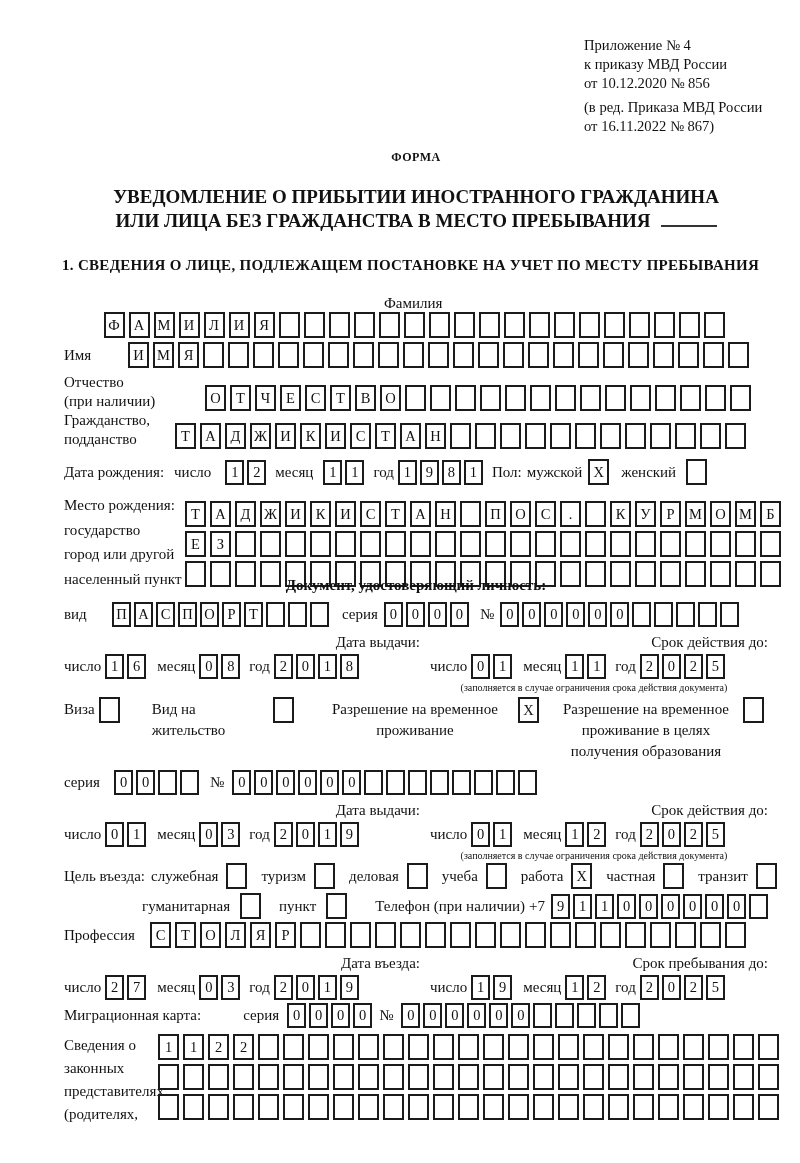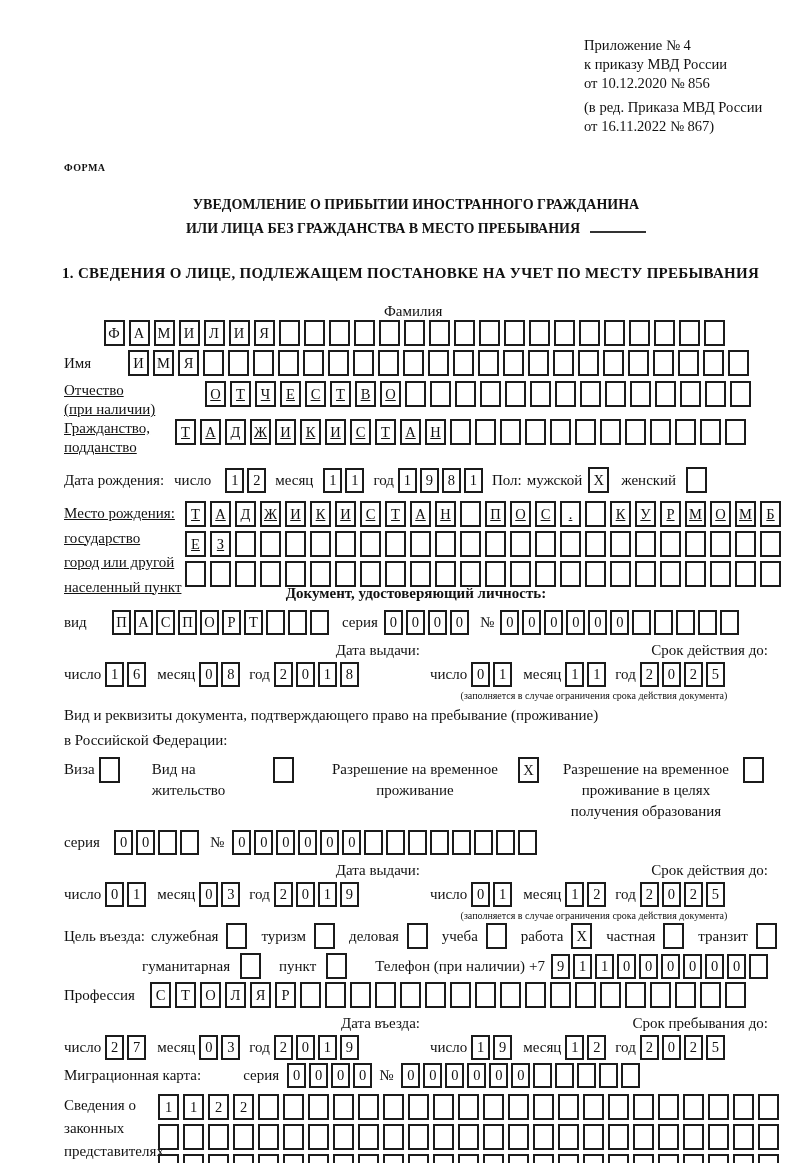--- a/index.html
+++ b/index.html
@@ -14,32 +14,32 @@
   
   .cells { display:flex; flex-wrap:nowrap; flex:none; }
   .cell {
     display:inline-flex; align-items:center; justify-content:center; flex:none;
     width:21px; height:26px; border:2px solid #1b1b1b; margin-right:4px;
     font-size:14.5px; background:#fff;
   }
   .cells-s .cell { width:19px; height:25px; margin-right:3px; }
 
   .row { display:flex; align-items:center; white-space:nowrap; }
-  .rowt { display:flex; align-items:flex-start; white-space:nowrap;text-decoration:underline; }
+  .rowt { display:flex; align-items:flex-end; white-space:nowrap; }
 
   .lbl { flex:none; }
   .w64 { width:64px; } .w141 { width:141px; } .w111 { width:111px; }
   .w121 { width:121px; } .w86 { width:86px; } .w94 { width:94px; }
 
   
   .hdr { margin-left:auto; width:184px; font-size:14.6px; line-height:19px; }
   .hdr-ed { margin-top:5px; }
-  .forma { text-align:left; font-weight:bold; font-size:10px; margin-top:26px; letter-spacing:.5px; }
-
-  .title { text-align:center; font-weight:bold; font-size:14px; line-height:24px; margin-top:20px; }
+  .forma { text-align:center; font-weight:bold; font-size:12px; margin-top:14px; letter-spacing:.5px; }
+
+  .title { text-align:center; font-weight:bold; font-size:19px; line-height:24px; margin-top:20px; }
   .title-underline { display:inline-block; width:56px; border-bottom:2px solid #333; height:13px; margin-left:10px; }
 
   .sec { margin-top:24px; font-weight:bold; font-size:15px; letter-spacing:.3px; white-space:nowrap; margin-left:-2px; }
 
   .mt21 { margin-top:21px;flex-direction:column; } .mt10 { margin-top:10px; } .mt8 { margin-top:8px; } .mt5 { margin-top:5px; } .mt4 { margin-top:4px; }
   .mt3 { margin-top:3px; } .mt2 { margin-top:8px; }
 
   .ml6 { margin-left:6px; } .ml8 { margin-left:8px; } .ml10 { margin-left:10px; }
 
   .two-line { line-height:19px; }
@@ -424,24 +424,20 @@
             <span class="cell">2</span>
             <span class="cell">0</span>
             <span class="cell">2</span>
             <span class="cell">5</span>
           </div>
       </div>
       <div class="dnote">(заполняется в случае ограничения срока действия документа)</div>
     </div>
   </div>
 
-  <div class="intro">
-    <div>Вид и реквизиты документа, подтверждающего право на пребывание (проживание)</div>
-    <div>в Российской Федерации:</div>
-  </div>
 
   <div class="opt-row">
     <div class="opt">
       <span class="olbl">Виза</span>
       <div class="cells" style="margin-left:4px">
           <span class="cell"></span>
         </div>
     </div>
     <div class="opt" style="margin-left:28px">
       <span class="olbl">Вид на жительство</span>

